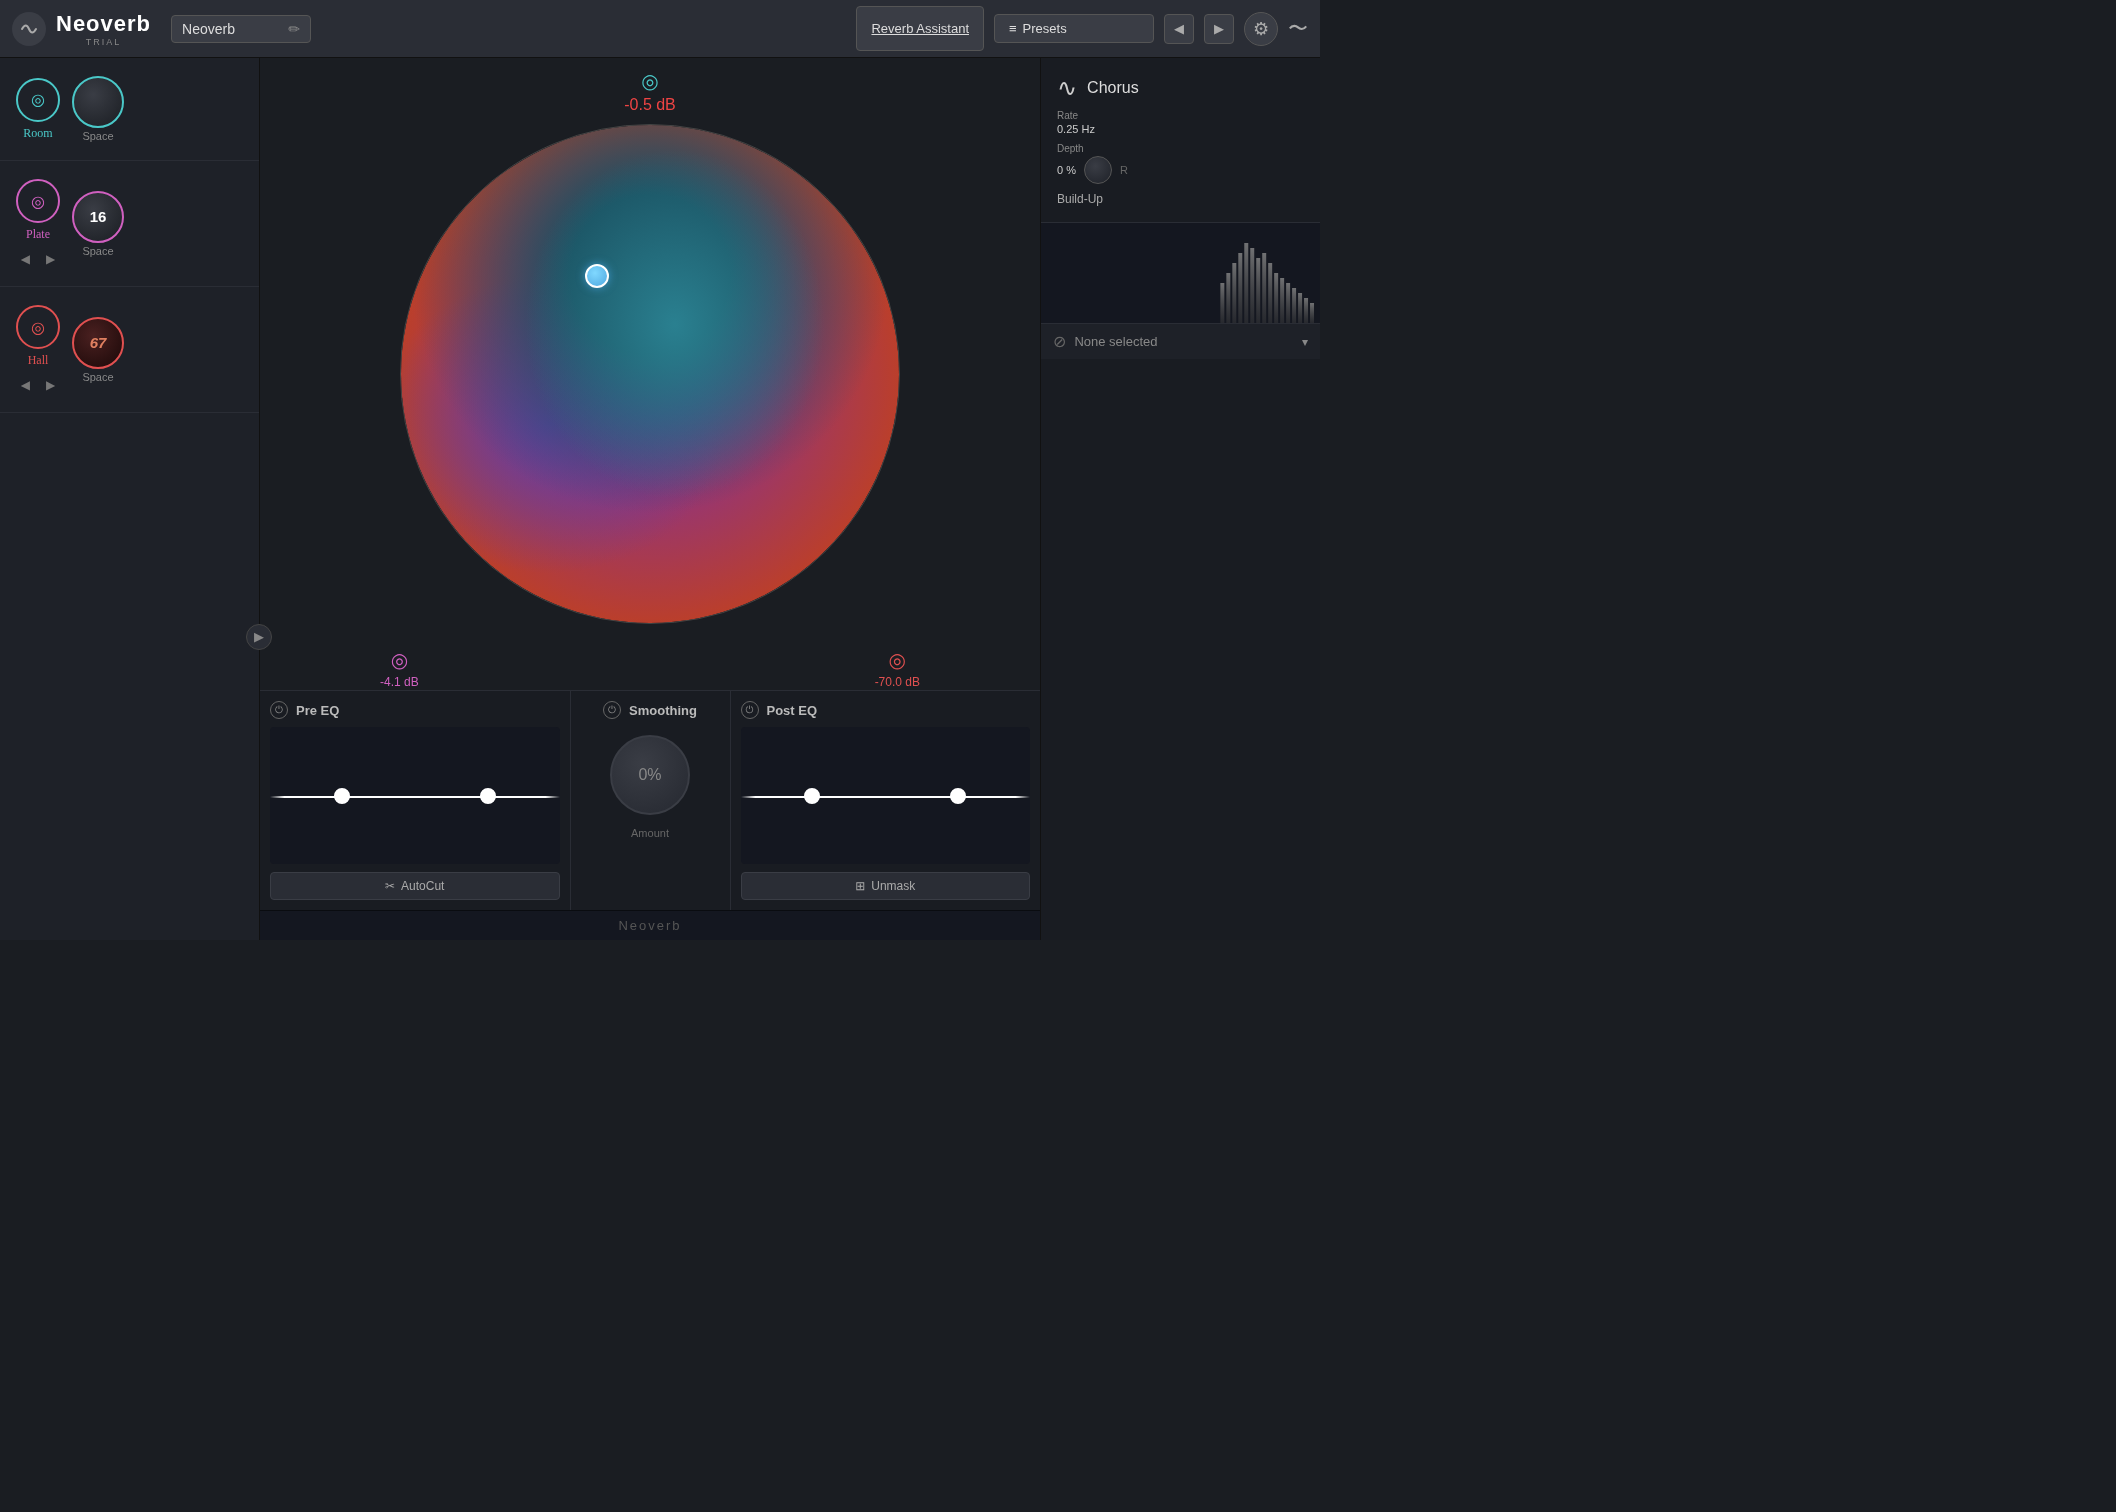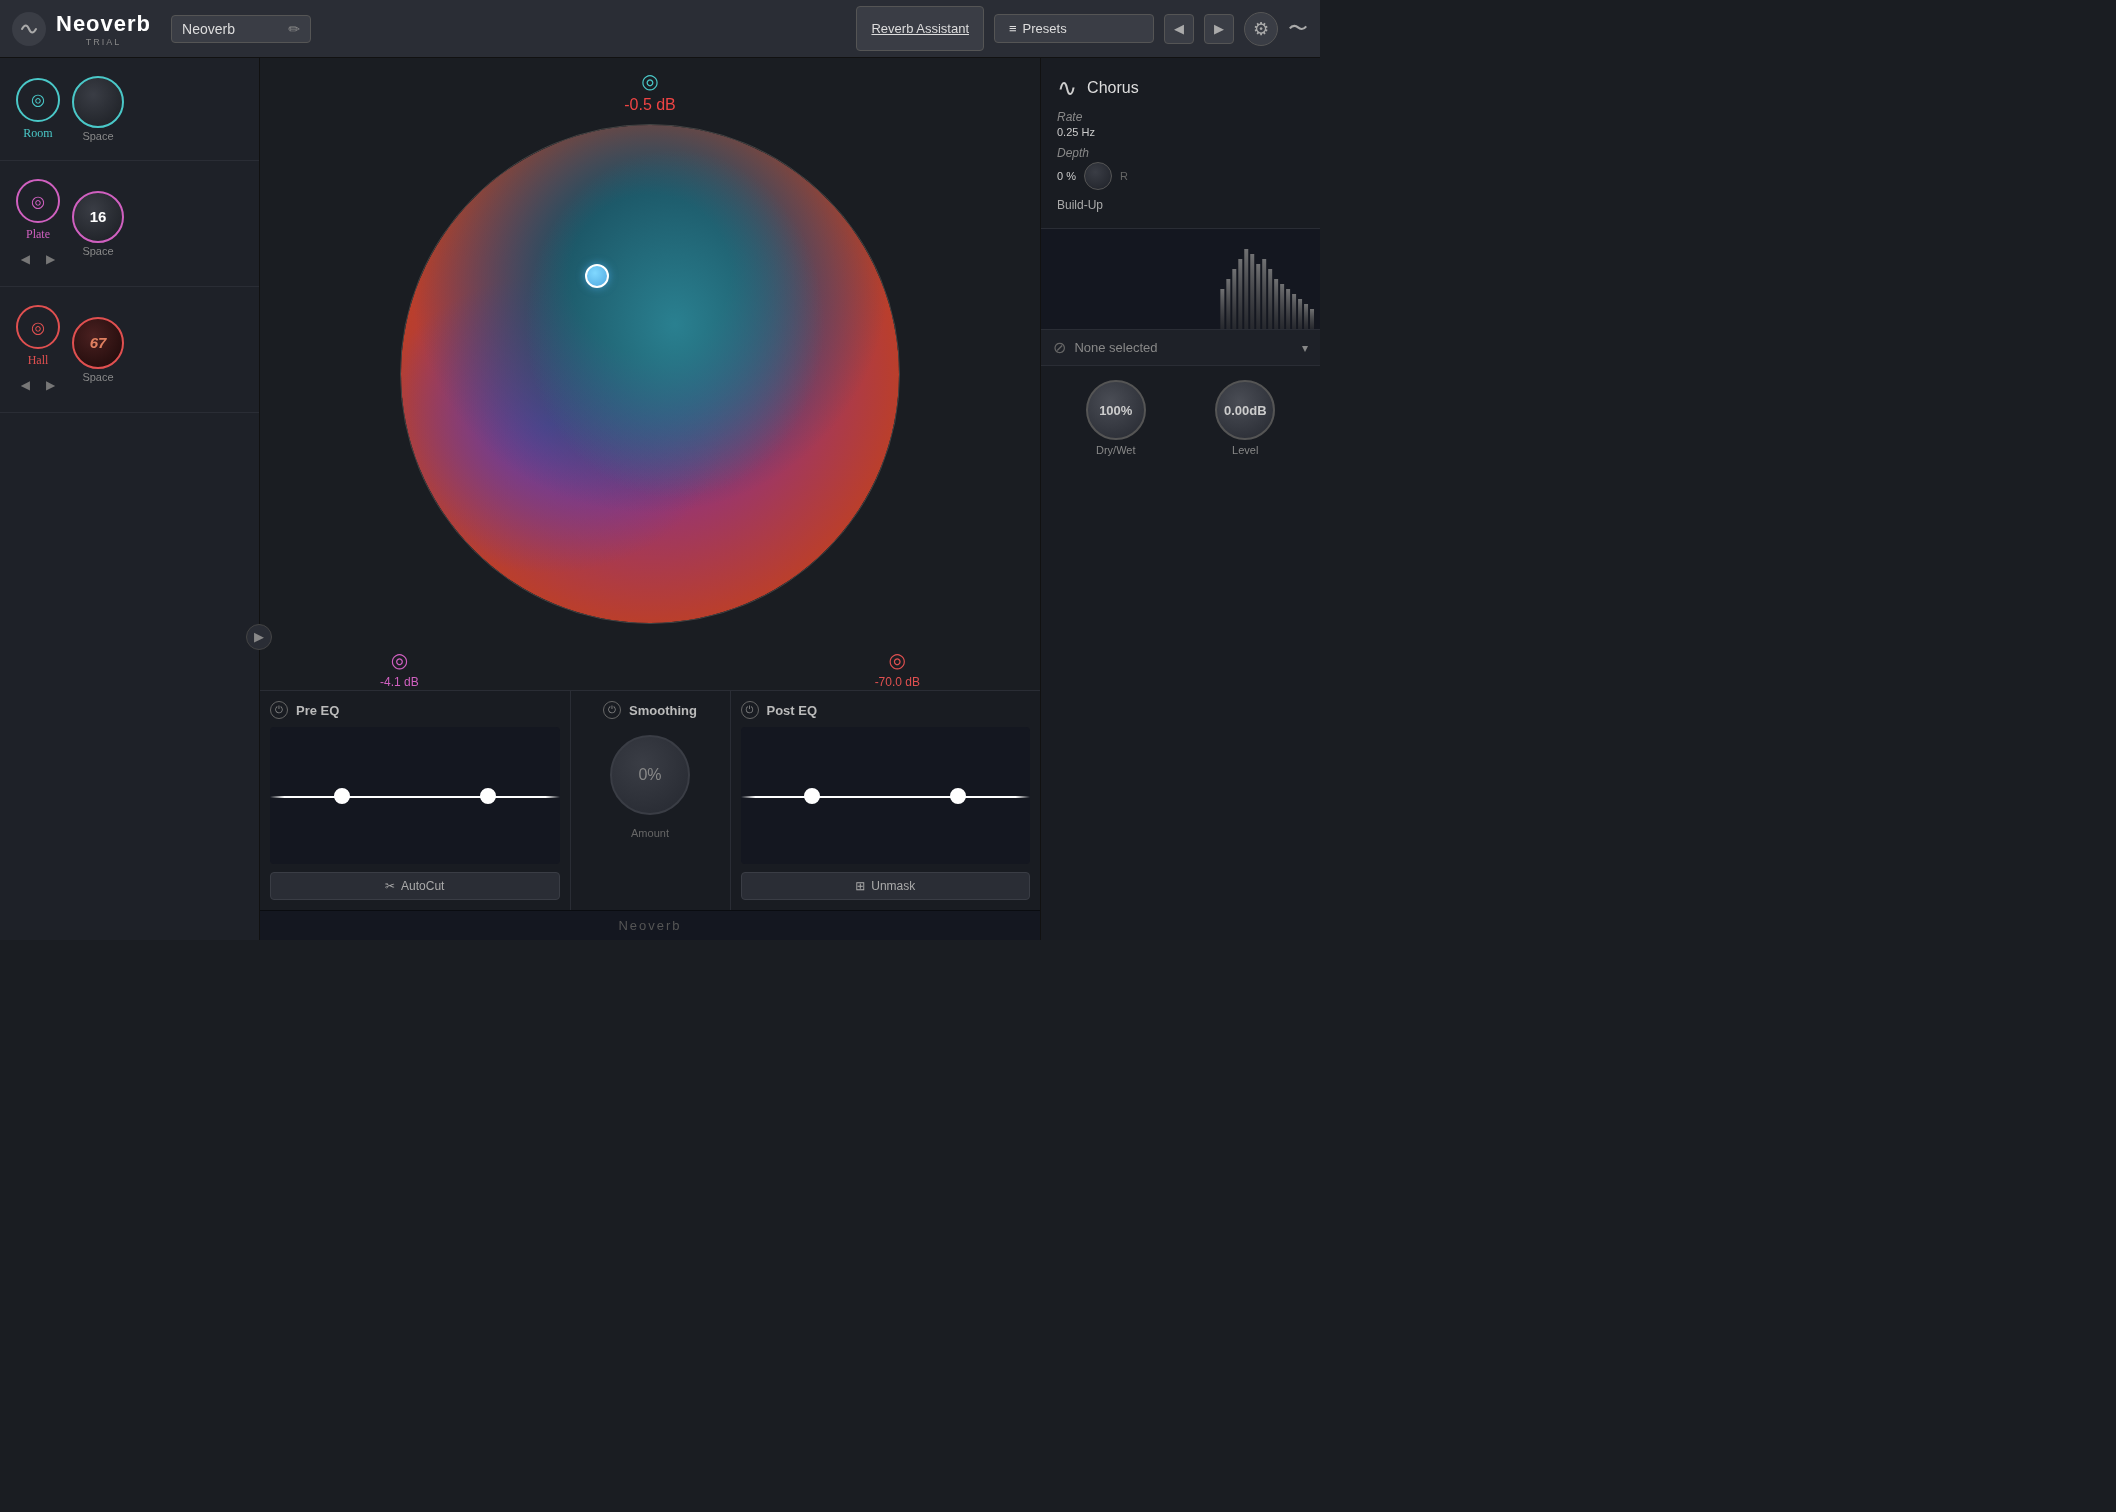--- a/index.html
+++ b/index.html
@@ -369,24 +369,23 @@
     }
     .chorus-title {
       font-size: 16px;
       color: #ddd;
       font-weight: normal;
     }
     .param-row {
       margin-bottom: 8px;
     }
     .param-label {
-      font-size: 12px;
+      font-size: 10px;
       color: #888;
       margin-bottom: 2px;
-      font-style: italic;
     }
     .param-value {
       font-size: 11px;
       color: #ccc;
     }
     .depth-row {
       display: flex;
       align-items: center;
       gap: 8px;
       margin-bottom: 8px;
@@ -724,29 +723,15 @@
           <rect x="270" y="80" width="4" height="20" fill="url(#histGrad)"></rect>
         </svg>
       </div>
 
       <div class="none-selected-row">
         <span style="color:#666; font-size:16px;">⊘</span>
         <span class="none-selected-text">None selected</span>
         <span class="chevron-down">▾</span>
       </div>
 
-      <div class="knob-row">
-        <div class="knob-item">
-          <div class="big-knob">
-            <span>100%</span>
-          </div>
-          <span class="knob-sublabel">Dry/Wet</span>
-        </div>
-        <div class="knob-item">
-          <div class="big-knob">
-            <span>0.00dB</span>
-          </div>
-          <span class="knob-sublabel">Level</span>
-        </div>
-      </div>
     </div>
   </div>
 </div>
 
 </body></html>

